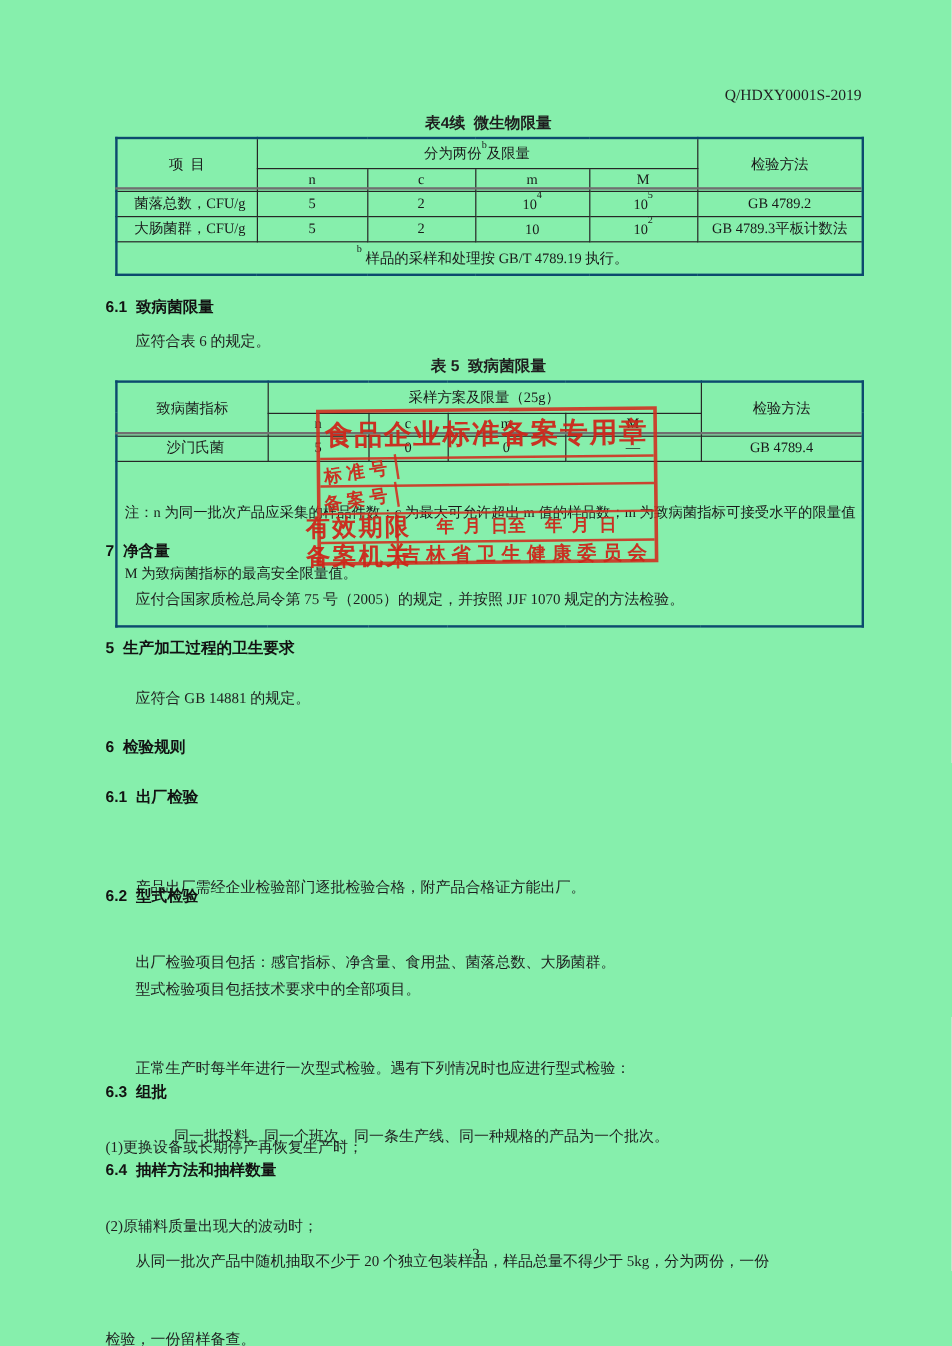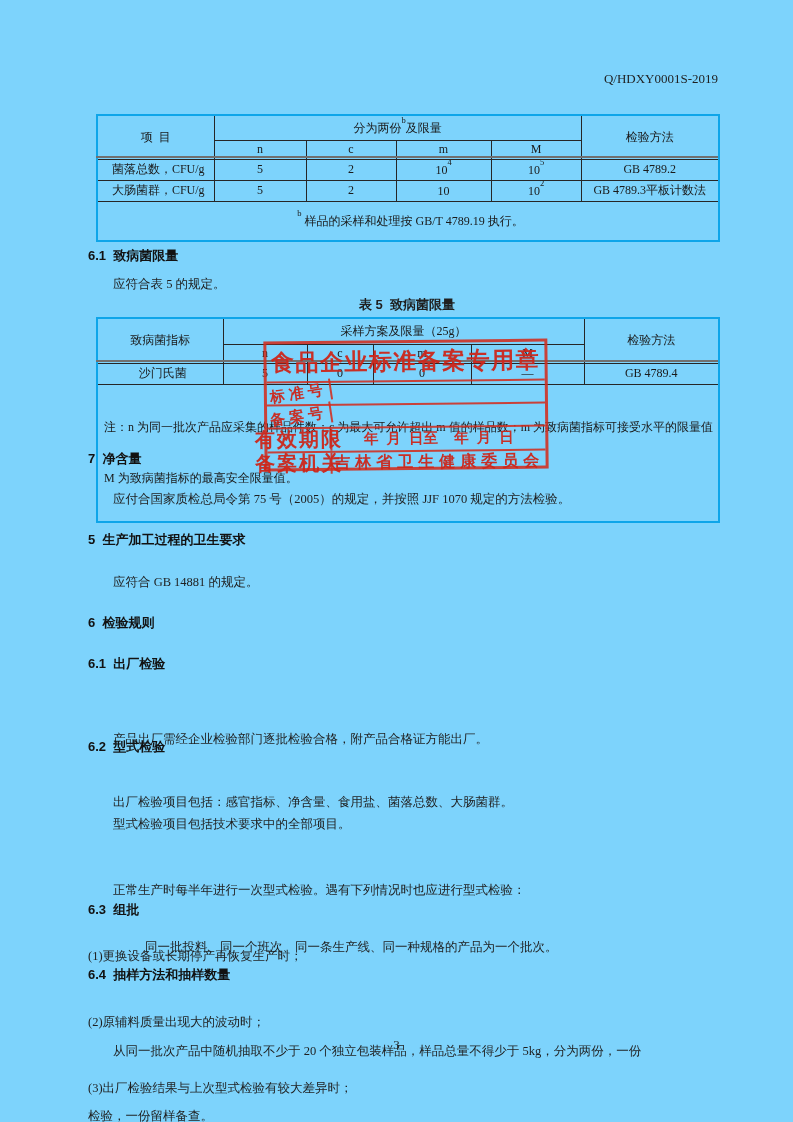--- a/index.html
+++ b/index.html
@@ -1,18 +1,18 @@
 <!DOCTYPE html>
 <html><head>
 <meta charset="utf-8">
 <style>
   html,body { margin:0; padding:0; background:#e8e8e8; }
   .page {
     position:relative; width:793px; height:1122px; margin:0 auto;
-    background:#7dd3fc; overflow:hidden;
+    background:#86efac; overflow:hidden;
     font-family:"Liberation Serif","DejaVu Serif",serif; color:#1f1f1f;
   }
   .abs { position:absolute; }
   .h {
     font-family:"Liberation Sans","DejaVu Sans",sans-serif;
     font-weight:bold; font-size:13px; color:#121212; white-space:pre;
   }
   .b { font-size:12.5px; white-space:pre; line-height:21px; }
   .ind { padding-left:25px; }
   .ttl {
@@ -21,21 +21,21 @@
     font-weight:bold; font-size:13px; white-space:pre;
   }
   .doc-table {
     border-collapse:collapse; table-layout:fixed; width:622px;
     font-size:12px; color:#1a1a1a;
   }
   .doc-table td {
     border:1px solid #262626; text-align:center; vertical-align:middle;
     padding:0 3px; white-space:pre; overflow:hidden;
   }
-  .doc-table { border:2px solid #0ea5e9; }
+  .doc-table { border:2px solid #0c4a6e; }
   .doc-table td.left { text-align:center; padding-left:8px; }
   .doc-table td.note { text-align:left; padding-left:6px; font-size:12px; line-height:17px; }
   sup.s { font-size:8.5px; position:relative; top:-4px; }
   .grayrule { height:2.4px; background:#707070; z-index:3; }
   
   .stamp {
     left:264px; top:340px; width:284px; height:130px; z-index:6;
     border:3px solid rgba(211,44,30,0.88);
     color:rgba(204,38,26,0.95);
     transform:rotate(-0.6deg);
@@ -62,20 +62,21 @@
   .stamp-value.org { font-size:16px; letter-spacing:5px; }
   .tilt { transform:rotate(-8deg); }
 </style>
 </head>
 <body>
 
 <div class="page">
 
   <div class="abs" style="left:96px; top:71px; width:622px; text-align:right; font-size:13px;">Q/HDXY0001S-2019</div>
 
+  <div class="abs ttl" style="top:94px;">表4续  微生物限量</div>
 
   <div class="abs" style="left:96px; top:114px; z-index:1;">
     <table class="doc-table">
       <colgroup>
         <col style="width:117px">
           <col style="width:92px">
           <col style="width:90px">
         <col style="width:95px">
           <col style="width:90px">
           <col style="width:138px">
@@ -101,31 +102,31 @@
         <td>GB 4789.2</td>
       </tr>
       <tr style="height:21px">
         <td class="left">大肠菌群，CFU/g</td>
         <td>5</td>
         <td>2</td>
         <td><span>10</span><sup class="s"></sup></td>
         <td><span>10</span><sup class="s">2</sup></td>
         <td>GB 4789.3平板计数法</td>
       </tr>
-      <tr style="height:40px">
+      <tr style="height:28px">
         <td colspan="6" class="left"><sup class="s">b</sup><span> 样品的采样和处理按 GB/T 4789.19 执行。</span></td>
       </tr>
     </tbody>
       </table>
   </div>
 
   <div class="abs grayrule" style="left:96px; top:156px; width:622px;"></div>
 
   <div class="abs h" style="left:88px; top:247px;">6.1  致病菌限量</div>
-  <div class="abs b" style="left:113px; top:274px;">应符合表 5 的规定。</div>
+  <div class="abs b" style="left:113px; top:274px;">应符合表 6 的规定。</div>
 
   <div class="abs ttl" style="top:296px;">表 5  致病菌限量</div>
 
   <div class="abs" style="left:96px; top:317px; z-index:1;">
     <table class="doc-table">
       <colgroup>
         <col style="width:126px">
           <col style="width:84px">
           <col style="width:66px">
         <col style="width:98px">
@@ -197,21 +198,20 @@
     <div class="ind">产品出厂需经企业检验部门逐批检验合格，附产品合格证方能出厂。</div>
     <div class="ind">出厂检验项目包括：感官指标、净含量、食用盐、菌落总数、大肠菌群。</div>
   </div>
 
   <div class="abs h" style="left:88px; top:738px;">6.2  型式检验</div>
   <div class="abs b" style="left:88px; top:769px; line-height:22px;">
     <div class="ind">型式检验项目包括技术要求中的全部项目。</div>
     <div class="ind">正常生产时每半年进行一次型式检验。遇有下列情况时也应进行型式检验：</div>
     <div>(1)更换设备或长期停产再恢复生产时；</div>
     <div>(2)原辅料质量出现大的波动时；</div>
-    <div>(3)出厂检验结果与上次型式检验有较大差异时；</div>
     
   </div>
 
   <div class="abs h" style="left:88px; top:901px;">6.3  组批</div>
   <div class="abs b" style="left:113px; top:937px;margin-left:32px;">同一批投料、同一个班次、同一条生产线、同一种规格的产品为一个批次。</div>
 
   <div class="abs h" style="left:88px; top:966px;">6.4  抽样方法和抽样数量</div>
   <div class="abs b" style="left:88px; top:998px; line-height:21.5px;">
     <div class="ind">从同一批次产品中随机抽取不少于 20 个独立包装样品，样品总量不得少于 5kg，分为两份，一份</div>
     <div>检验，一份留样备查。</div>

